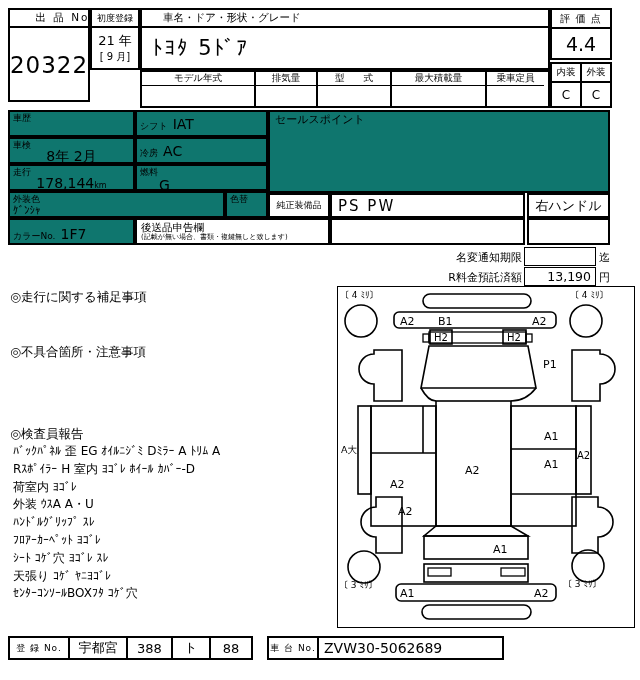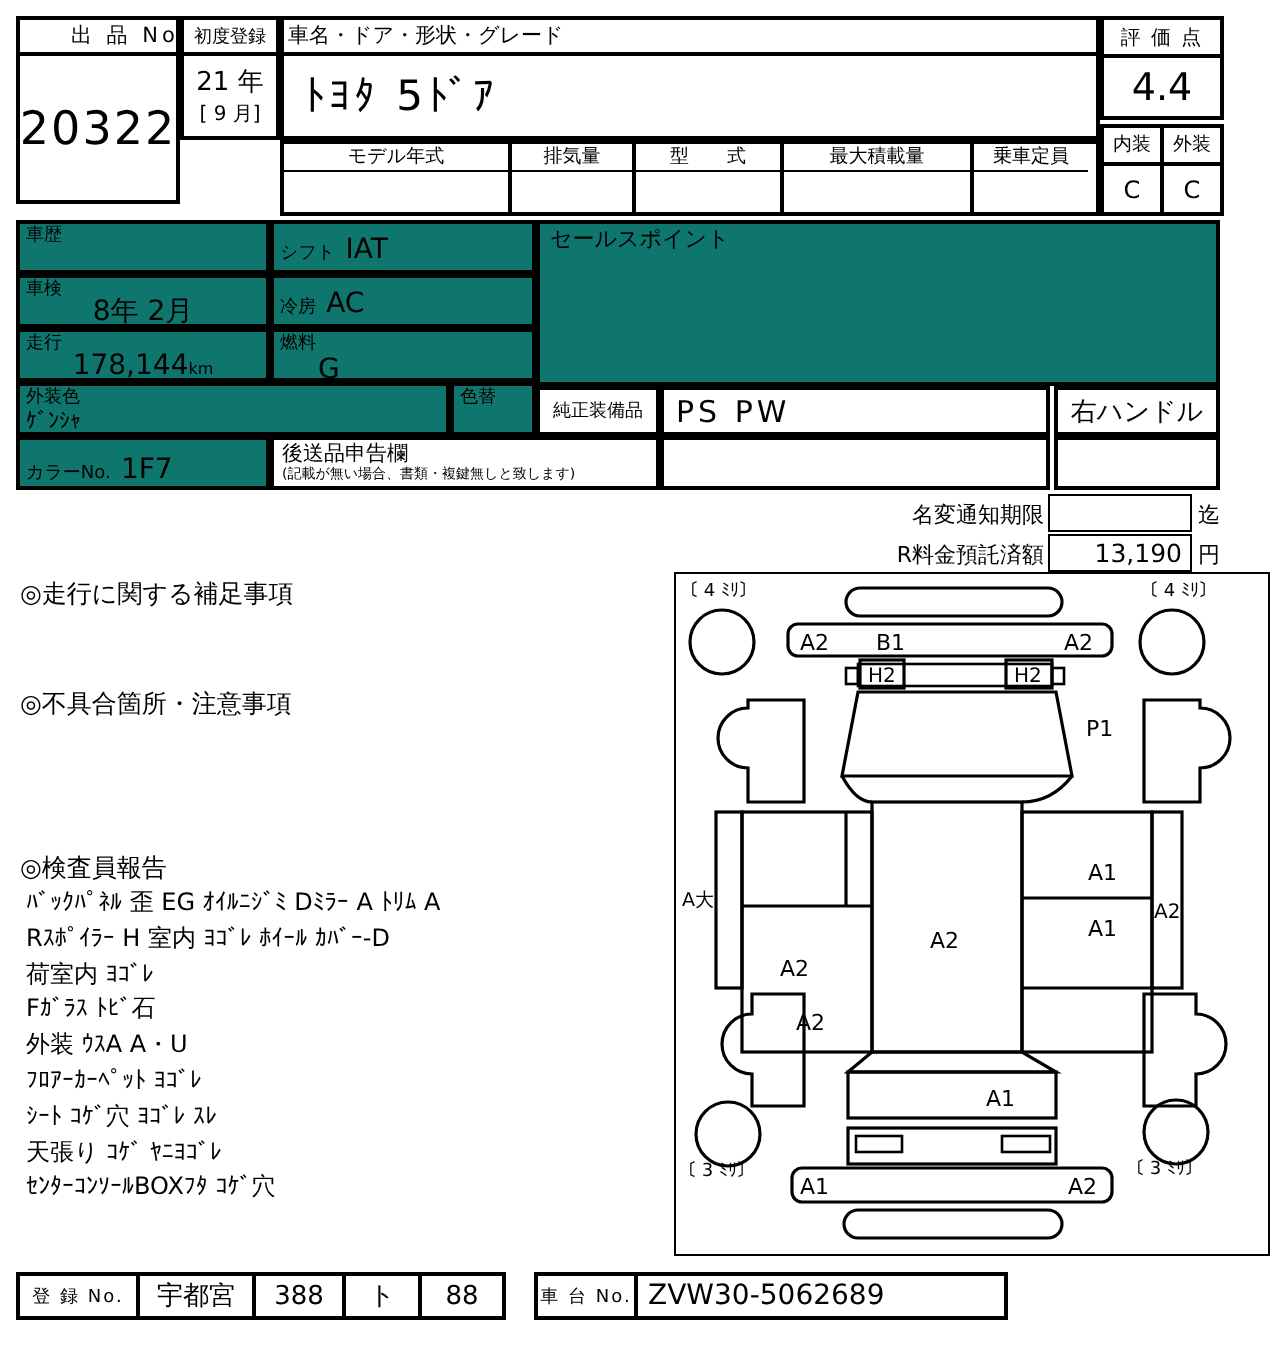--- a/index.html
+++ b/index.html
@@ -20,21 +20,21 @@
   
   #lot-box   { left:8px; top:8px; width:82px; height:94px; }
   #lot-box .hdr { height:18px; font-size:10.5px; letter-spacing:2px;padding-left:32px; }
   #lot-value { height:74px; font-size:23px; letter-spacing:1px; }
   #firstreg-box { left:90px; top:8px; width:50px; height:62px; }
   #firstreg-box .hdr { height:18px; font-size:9px; }
   #firstreg-val { height:40px; display:flex; flex-direction:column; align-items:center; justify-content:center; }
   #firstreg-year { font-size:13px; }
   #firstreg-month { font-size:10px; }
   #name-box { left:140px; top:8px; width:410px; height:62px; }
-  #name-box .hdr { height:18px; justify-content:flex-start; padding-left:2px; font-size:10.5px; }
+  #name-box .hdr { height:18px; justify-content:flex-start; padding-left:21px; font-size:10.5px; }
   #name-value { height:40px; display:flex; align-items:center; padding-left:10px; font-size:21px; letter-spacing:2px; }
   #score-box { left:550px; top:8px; width:62px; height:52px; }
   #score-box .hdr { height:19px; letter-spacing:1px; }
   #score-value { height:29px; font-size:19px; }
   #intext-box { left:550px; top:62px; width:62px; height:46px; display:flex; flex-direction:column; }
   .intext-row { display:flex; flex:1; }
   .intext-row > div { flex:1; display:flex; align-items:center; justify-content:center; }
   .intext-row > div:first-child { border-right:2px solid #000; }
   #intext-box .intext-head { border-bottom:2px solid #000; font-size:9.5px; flex:0 0 19px; }
   .intext-row.vals { font-size:12px; }
@@ -210,22 +210,22 @@
 <div class="runit" style="left:599px;top:270px">円</div>
 
 <div class="section-title" style="left:10px;top:289px">◎走行に関する補足事項</div>
 <div class="section-title" style="left:10px;top:344px">◎不具合箇所・注意事項</div>
 <div class="section-title" style="left:10px;top:426px">◎検査員報告</div>
 
 <div id="report-lines">
   <div class="report-line">ﾊﾞｯｸﾊﾟﾈﾙ 歪  EG ｵｲﾙﾆｼﾞﾐ  Dﾐﾗｰ A  ﾄﾘﾑ A</div>
   <div class="report-line">Rｽﾎﾟｲﾗｰ H  室内 ﾖｺﾞﾚ  ﾎｲｰﾙ ｶﾊﾞｰ-D</div>
   <div class="report-line">荷室内 ﾖｺﾞﾚ</div>
-  <div class="report-line">Fｶﾞﾗｽ ﾄﾋﾞ石</div>
   <div class="report-line">外装 ｳｽA A・U</div>
+  <div class="report-line">ﾊﾝﾄﾞﾙｸﾞﾘｯﾌﾟ ｽﾚ</div>
   <div class="report-line">ﾌﾛｱｰｶｰﾍﾟｯﾄ ﾖｺﾞﾚ</div>
   <div class="report-line">ｼｰﾄ ｺｹﾞ穴 ﾖｺﾞﾚ ｽﾚ</div>
   <div class="report-line">天張り ｺｹﾞ ﾔﾆﾖｺﾞﾚ</div>
   <div class="report-line">ｾﾝﾀｰｺﾝｿｰﾙBOXﾌﾀ ｺｹﾞ穴</div>
 </div>
 
 <div id="diagram-box" class="abs">
   <svg width="295" height="339" viewBox="0 0 295 339">
 
     <circle class="dg" cx="23" cy="34" r="16"></circle>

